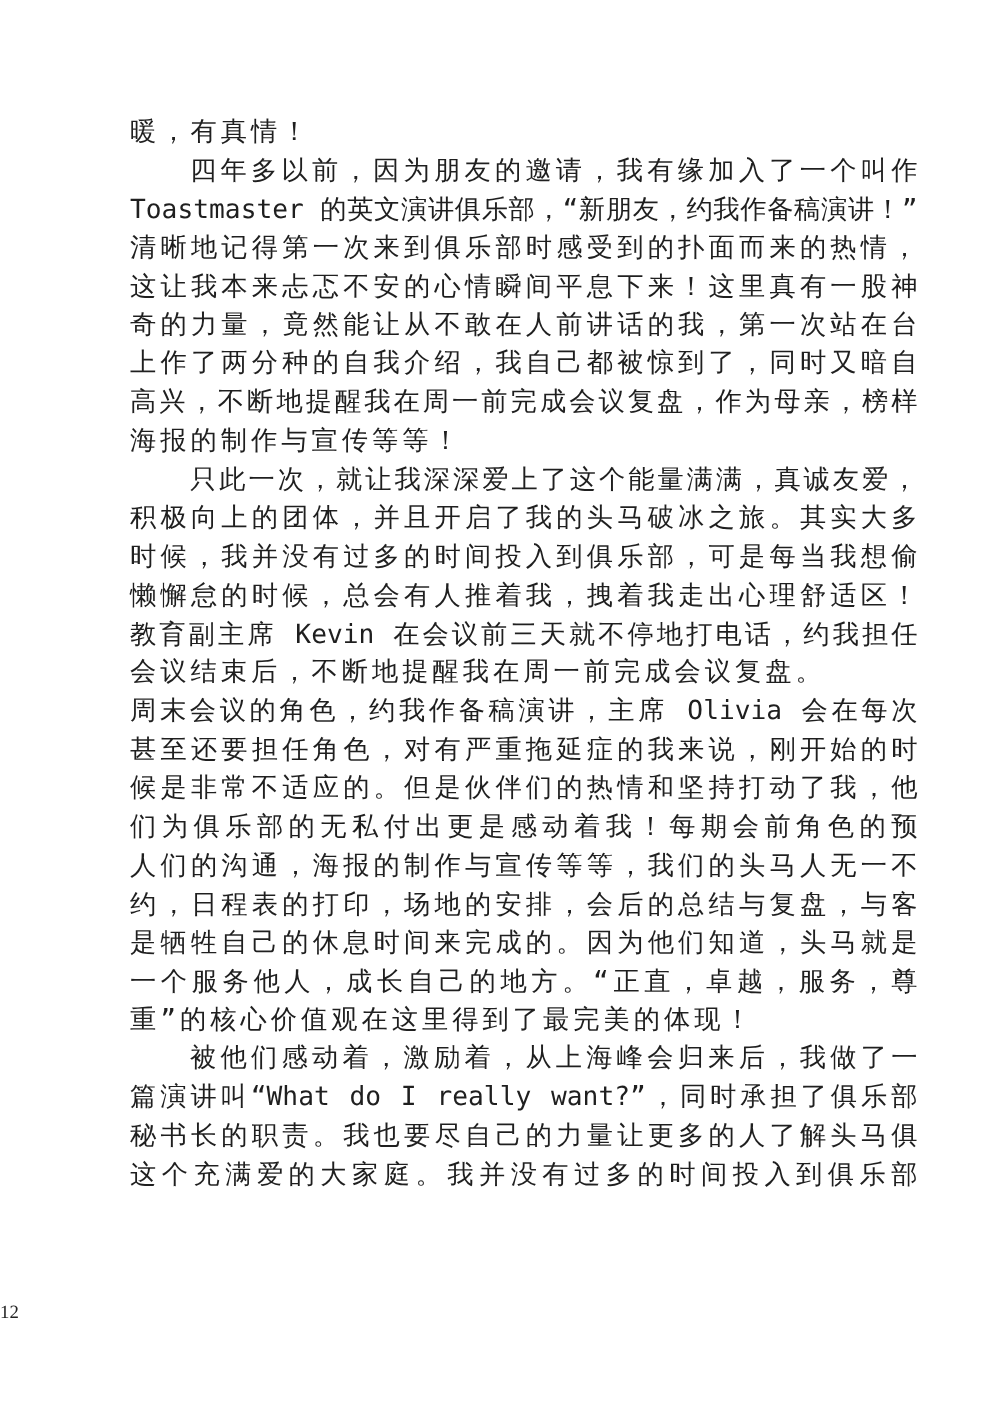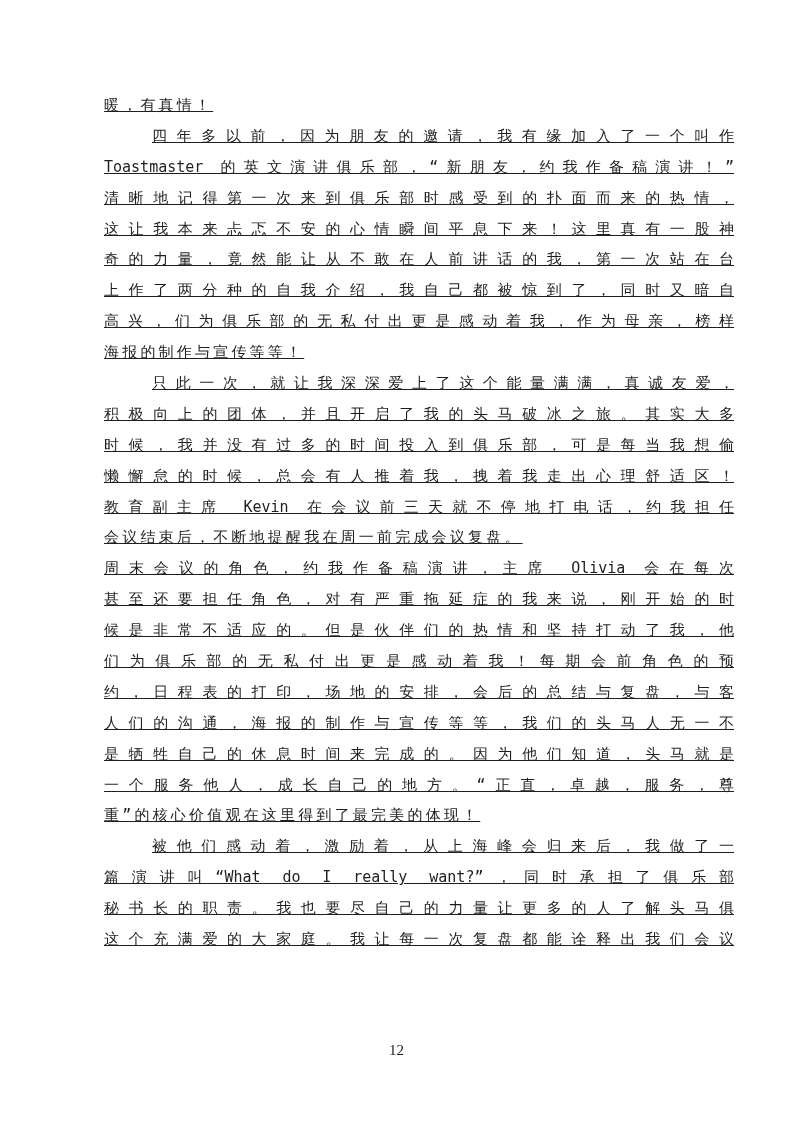--- a/index.html
+++ b/index.html
@@ -16,78 +16,76 @@
     height: 1122px;
     background: #ffffff;
   }
   .text-block {
     position: absolute;
     left: 104px;
     top: 90px;
     width: 630px;
     color: #1f1f1f;
     font-family: "DejaVu Sans Mono", "Liberation Mono", monospace;
-    font-size: 15px;
+    font-size: 21px;
     line-height: 30.9px;
-    text-decoration: underline;
   }
   .line {
     text-align: justify;
     text-align-last: justify;
     height: 30.9px;
     overflow: visible;
   }
   .line.indent {
     text-indent: 48px;
   }
   .line.end {
     text-align: left;
     text-align-last: left;
     letter-spacing: 3.2px;
   }
   .footer {
     position: absolute;
     left: 0;
     top: 1040px;
     width: 793px;
-    text-align: center;
     color: #222222;
     font-family: "Liberation Serif", "DejaVu Serif", serif;
     font-size: 15px;
     line-height: 20px;
   }
 </style>
 </head>
 <body>
 
 <div class="page">
   <div class="text-block">
     <div class="line end">暖，有真情！</div>
     <div class="line indent">四年多以前，因为朋友的邀请，我有缘加入了一个叫作</div>
     <div class="line">Toastmaster 的英文演讲俱乐部，“新朋友，约我作备稿演讲！”</div>
     <div class="line">清晰地记得第一次来到俱乐部时感受到的扑面而来的热情，</div>
     <div class="line">这让我本来忐忑不安的心情瞬间平息下来！这里真有一股神</div>
     <div class="line">奇的力量，竟然能让从不敢在人前讲话的我，第一次站在台</div>
     <div class="line">上作了两分种的自我介绍，我自己都被惊到了，同时又暗自</div>
-    <div class="line">高兴，们为俱乐部的无私付出更是感动着我，作为母亲，榜样</div>
+    <div class="line">高兴，不断地提醒我在周一前完成会议复盘，作为母亲，榜样</div>
     <div class="line end">海报的制作与宣传等等！</div>
     <div class="line indent">只此一次，就让我深深爱上了这个能量满满，真诚友爱，</div>
     <div class="line">积极向上的团体，并且开启了我的头马破冰之旅。其实大多</div>
     <div class="line">时候，我并没有过多的时间投入到俱乐部，可是每当我想偷</div>
     <div class="line">懒懈怠的时候，总会有人推着我，拽着我走出心理舒适区！</div>
     <div class="line">教育副主席 Kevin 在会议前三天就不停地打电话，约我担任</div>
     <div class="line end">会议结束后，不断地提醒我在周一前完成会议复盘。</div>
     <div class="line">周末会议的角色，约我作备稿演讲，主席 Olivia 会在每次</div>
     <div class="line">甚至还要担任角色，对有严重拖延症的我来说，刚开始的时</div>
     <div class="line">候是非常不适应的。但是伙伴们的热情和坚持打动了我，他</div>
     <div class="line">们为俱乐部的无私付出更是感动着我！每期会前角色的预</div>
+    <div class="line">人们的沟通，海报的制作与宣传等等，我们的头马人无一不</div>
     <div class="line">约，日程表的打印，场地的安排，会后的总结与复盘，与客</div>
-    <div class="line">人们的沟通，海报的制作与宣传等等，我们的头马人无一不</div>
     <div class="line">是牺牲自己的休息时间来完成的。因为他们知道，头马就是</div>
     <div class="line">一个服务他人，成长自己的地方。“正直，卓越，服务，尊</div>
     <div class="line end">重”的核心价值观在这里得到了最完美的体现！</div>
     <div class="line indent">被他们感动着，激励着，从上海峰会归来后，我做了一</div>
     <div class="line">篇演讲叫“What do I really want?”，同时承担了俱乐部</div>
     <div class="line">秘书长的职责。我也要尽自己的力量让更多的人了解头马俱</div>
-    <div class="line">这个充满爱的大家庭。我让每一次复盘都能诠释出我们会议</div>
+    <div class="line">这个充满爱的大家庭。我并没有过多的时间投入到俱乐部</div>
   </div>
   <div class="footer">12</div>
 </div>
 
 </body></html>

